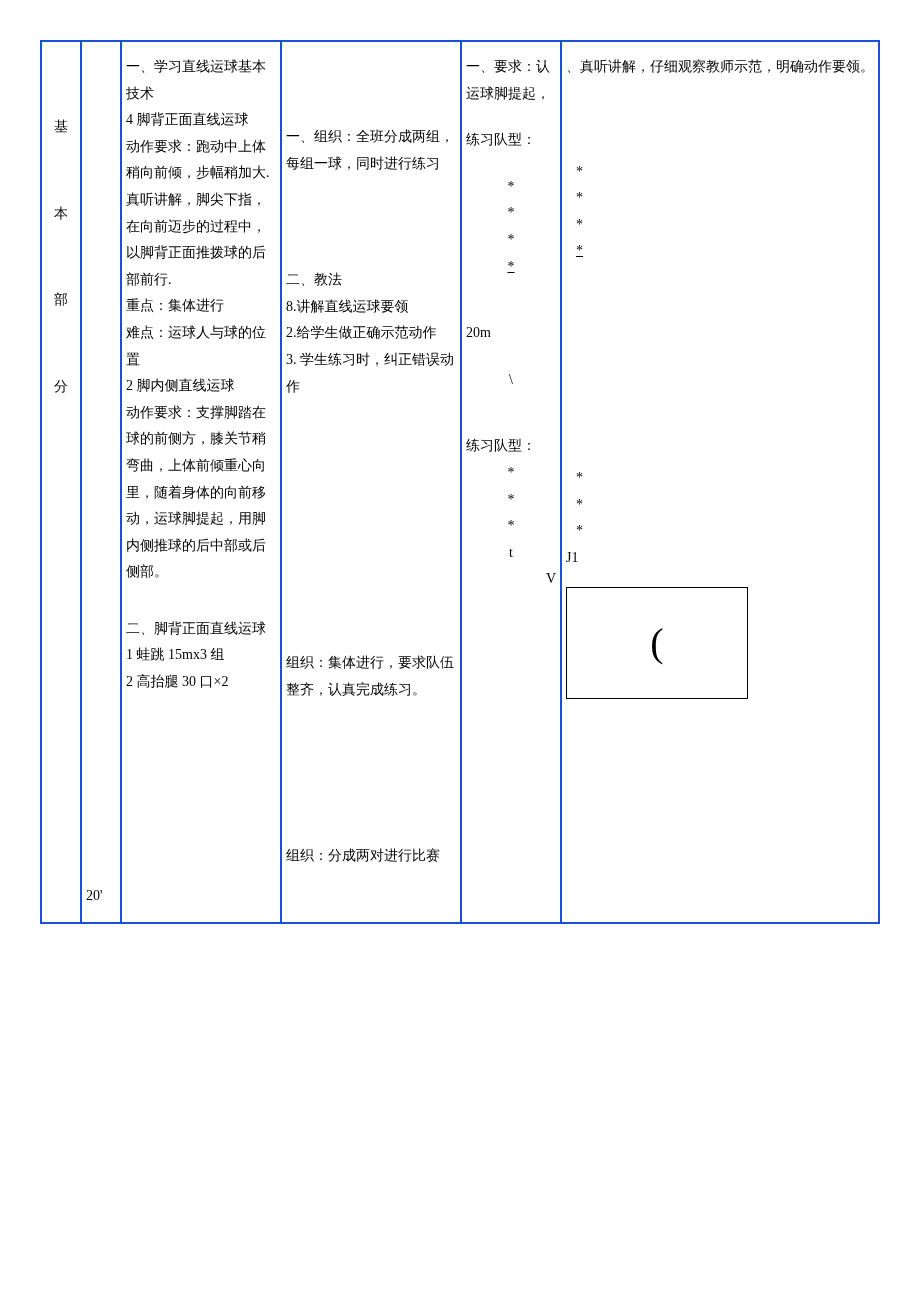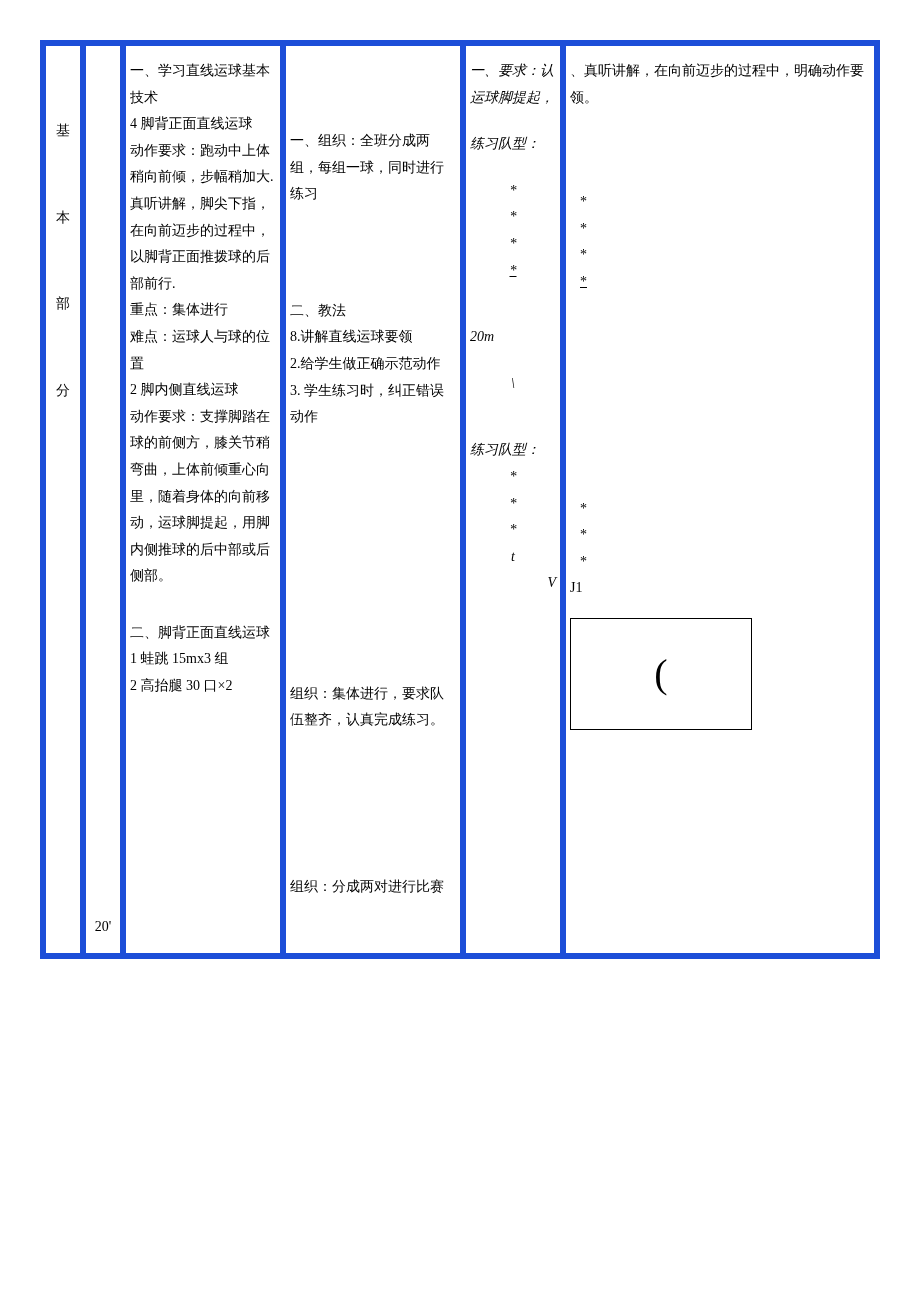--- a/index.html
+++ b/index.html
@@ -13,31 +13,31 @@
   .page {
     width: 840px;
     margin: 0 auto;
   }
   table.main {
     border-collapse: collapse;
     width: 100%;
     table-layout: fixed;
   }
   table.main td {
-    border: 6px solid #1d4ed8;
+    border: 2px solid #1d4ed8;
     vertical-align: top;
     padding: 12px 4px;
     line-height: 1.9;
     word-break: break-all;
   }
   .col1 { width: 40px; text-align: center; }
-  .col2 { width: 40px; text-align: center; }
+  .col2 { width: 40px; }
   .col3 { width: 160px; }
   .col4 { width: 180px; }
-  .col5 { width: 100px; font-style: italic; }
+  .col5 { width: 100px; }
   .col6 {  }
   .vchar { display: block; margin: 60px 0; }
   .underline { text-decoration: underline; }
   .block-gap2 { height: 140px; }
   .box {
     border: 1px solid #000;
     width: 180px;
     height: 110px;
     margin-top: 6px;
     display: flex;
@@ -123,21 +123,21 @@
       <div style="height:40px;"></div>
       <div>练习队型：</div>
       <div class="center">*</div>
       <div class="center">*</div>
       <div class="center">*</div>
       <div class="center">t</div>
       <div class="center" style="text-align:right;">V</div>
     </td>
 
     <td class="col6 right-area">
-      <div>、真听讲解，在向前迈步的过程中，明确动作要领。</div>
+      <div>、真听讲解，仔细观察教师示范，明确动作要领。</div>
       <div style="height:78px;"></div>
       <div style="padding-left:10px;">*</div>
       <div style="padding-left:10px;">*</div>
       <div style="padding-left:10px;">*</div>
       <div style="padding-left:10px;" class="underline">*</div>
       <div style="height:200px;"></div>
       <div style="padding-left:10px;">*</div>
       <div style="padding-left:10px;">*</div>
       <div style="padding-left:10px;">*</div>
       <div>J1</div>

